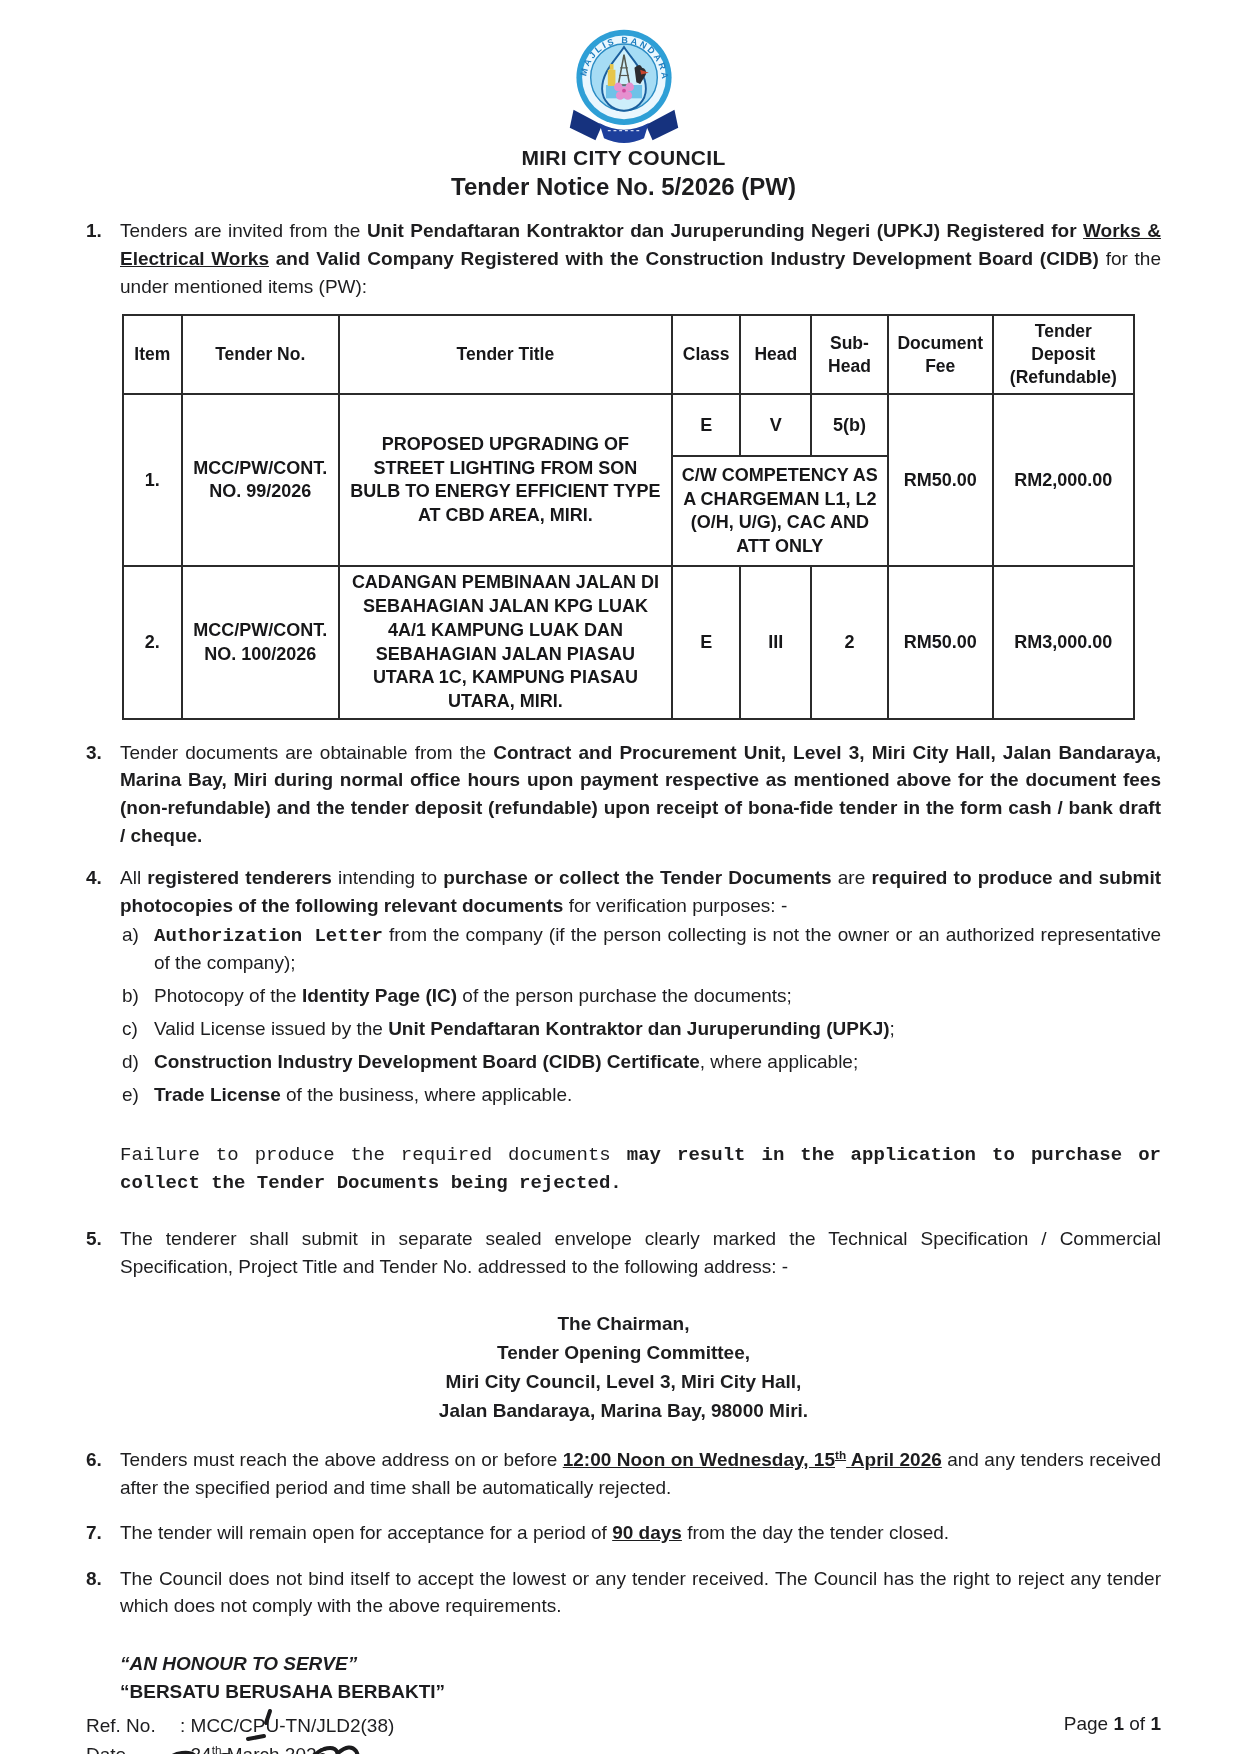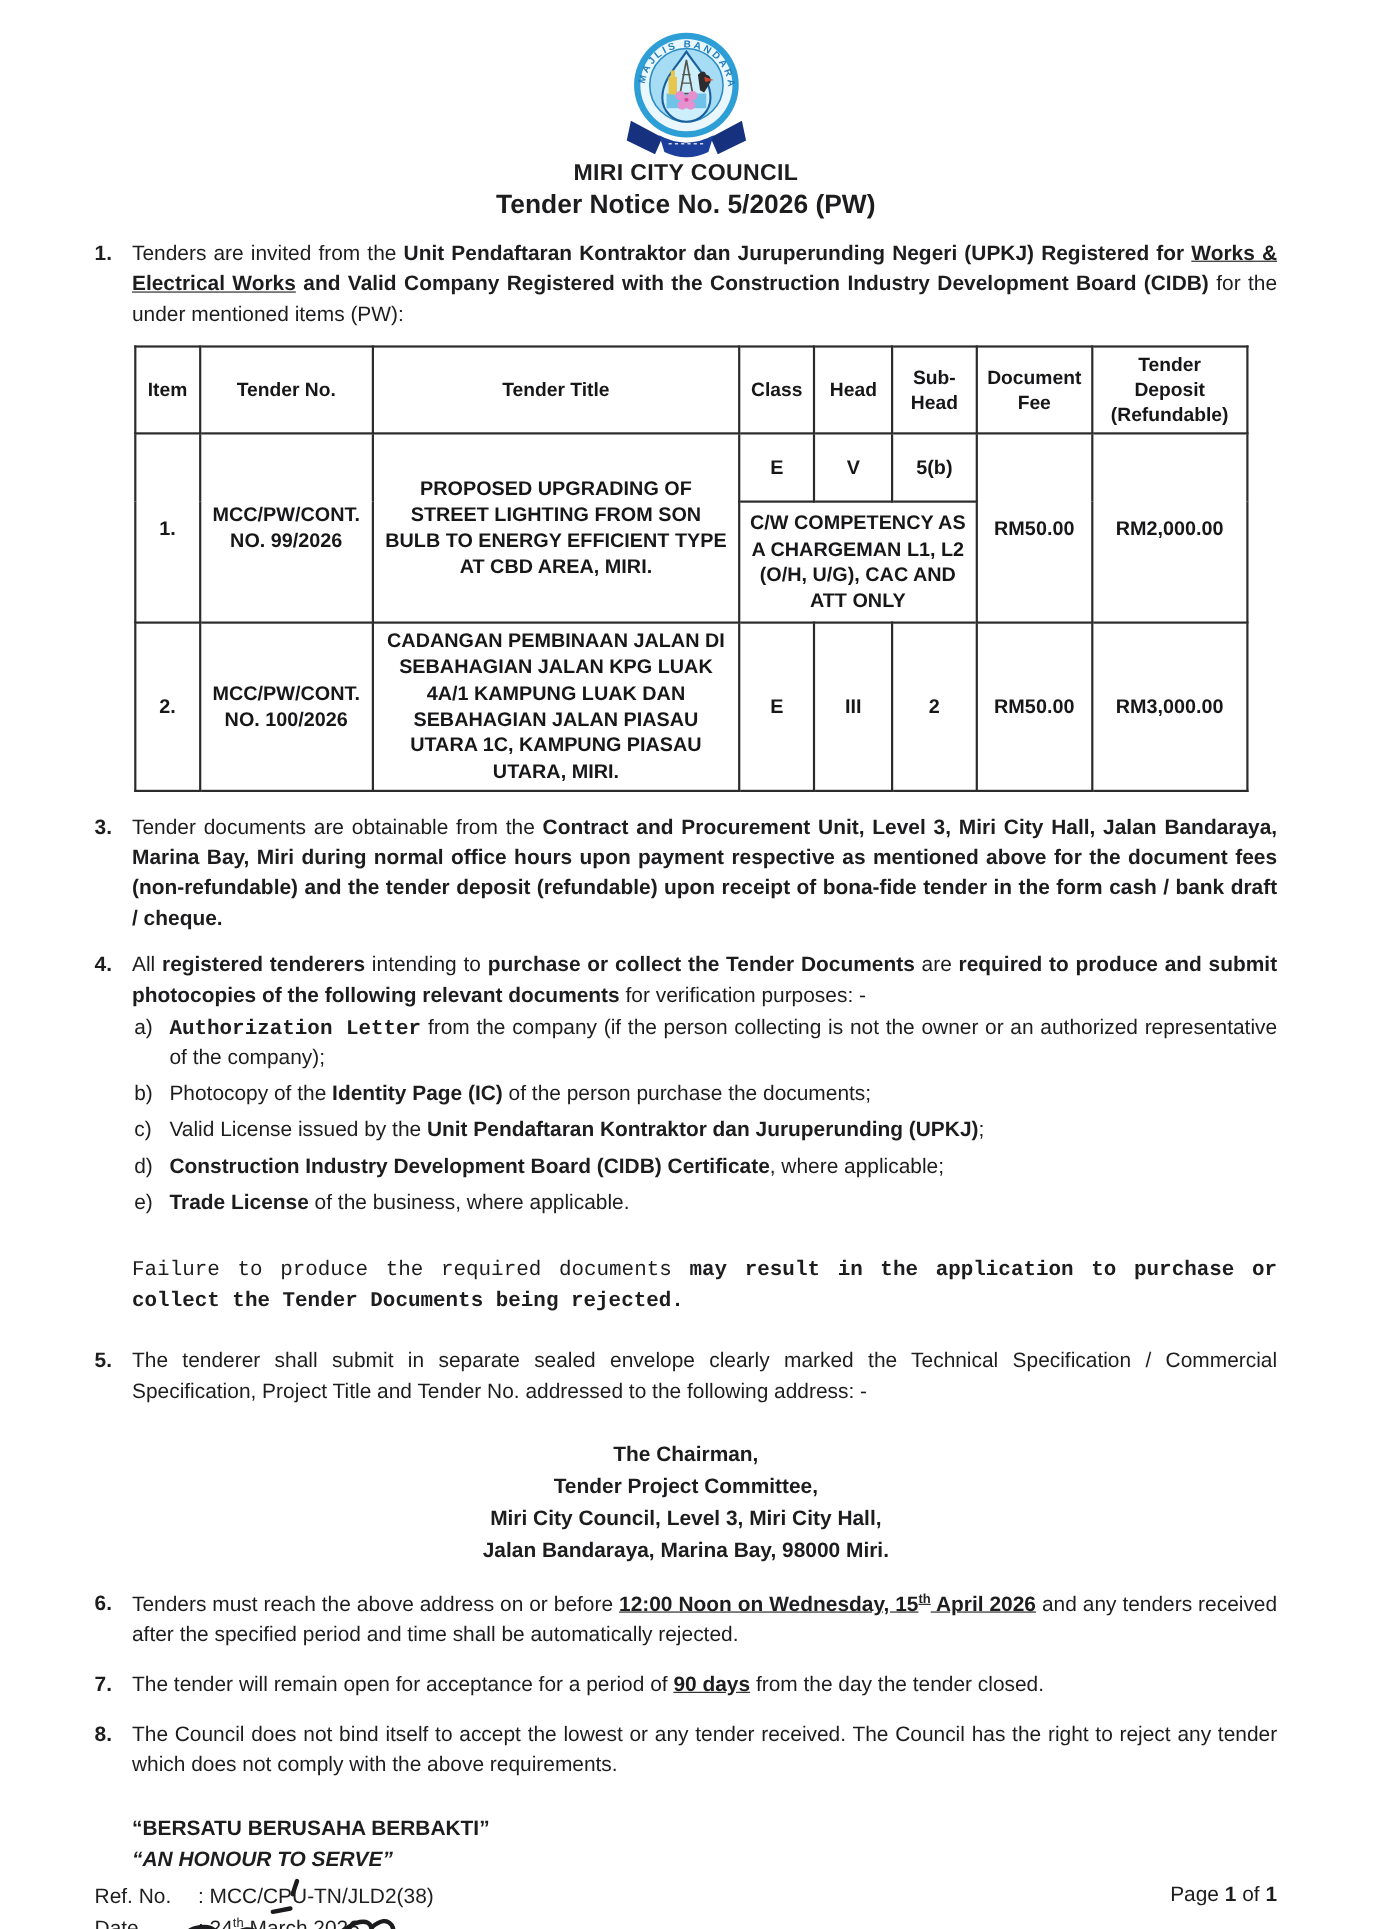--- a/index.html
+++ b/index.html
@@ -170,41 +170,41 @@
 
   <div class="plain-para"><span>Failure to produce the required documents </span><span style="font-weight:700;">may result in the application to purchase or collect the Tender Documents being rejected.</span></div>
 
   <div class="num-item" style="margin-top:28px">
     <span class="num">5.</span>
     <span><span>The tenderer shall submit in separate sealed envelope clearly marked the Technical Specification / Commercial Specification, Project Title and Tender No. addressed to the following address: -</span></span>
   </div>
 
   <div class="address">
     <div>The Chairman,</div>
-    <div>Tender Project Committee,</div>
+    <div>Tender Opening Committee,</div>
     <div>Miri City Council, Level 3, Miri City Hall,</div>
     <div>Jalan Bandaraya, Marina Bay, 98000 Miri.</div>
   </div>
 
   <div class="num-item" style="margin-top:20px">
     <span class="num">6.</span>
     <span><span>Tenders must reach the above address on or before </span><span style="font-weight:700;text-decoration:underline;">12:00 Noon on Wednesday, 15</span><sup style="font-weight:700;text-decoration:underline;">th</sup><span style="font-weight:700;text-decoration:underline;"> April 2026</span><span> and any tenders received after the specified period and time shall be automatically rejected.</span></span>
   </div>
   <div class="num-item" style="margin-top:18px">
     <span class="num">7.</span>
     <span><span>The tender will remain open for acceptance for a period of </span><span style="font-weight:700;text-decoration:underline;">90 days</span><span> from the day the tender closed.</span></span>
   </div>
   <div class="num-item" style="margin-top:18px">
     <span class="num">8.</span>
     <span><span>The Council does not bind itself to accept the lowest or any tender received. The Council has the right to reject any tender which does not comply with the above requirements.</span></span>
   </div>
 
   <div class="motto">
+    <div><span style="font-weight:700;font-style:italic;">“AN HONOUR TO SERVE”</span></div>
     <div><span style="font-weight:700;">“BERSATU BERUSAHA BERBAKTI”</span></div>
-    <div><span style="font-weight:700;font-style:italic;">“AN HONOUR TO SERVE”</span></div>
   </div>
 
   <div class="sig">
     <svg class="sig-svg" width="330" height="190" viewBox="0 0 330 190">
       <g fill="none" stroke="#1b1b1d" stroke-width="4" stroke-linecap="round" stroke-linejoin="round">
         <path d="M160 8 l-4 12"></path>
         <path d="M138 36 l16 -3"></path>
         <path d="M74 84 q-18 -4 -18 -18 q0 -14 16 -16 q16 -2 16 12 q0 14 -18 20 q22 -10 36 -8 q-8 -20 8 -22 q14 -1 8 14 q-4 11 12 4 q-10 16 6 7 q10 -6 12 -14 q-4 22 8 7 q7 -9 9 -1 q2 9 10 -3 q-3 16 9 2 q7 -8 12 -4 q-4 10 -2 14"></path>
         <path d="M196 74 q2 -22 18 -28 q14 -4 14 8 q0 12 -16 14 q-12 1 -16 6"></path>
         <path d="M228 50 q12 -10 18 -2 q5 8 -6 16 q-9 6 -16 16"></path>

